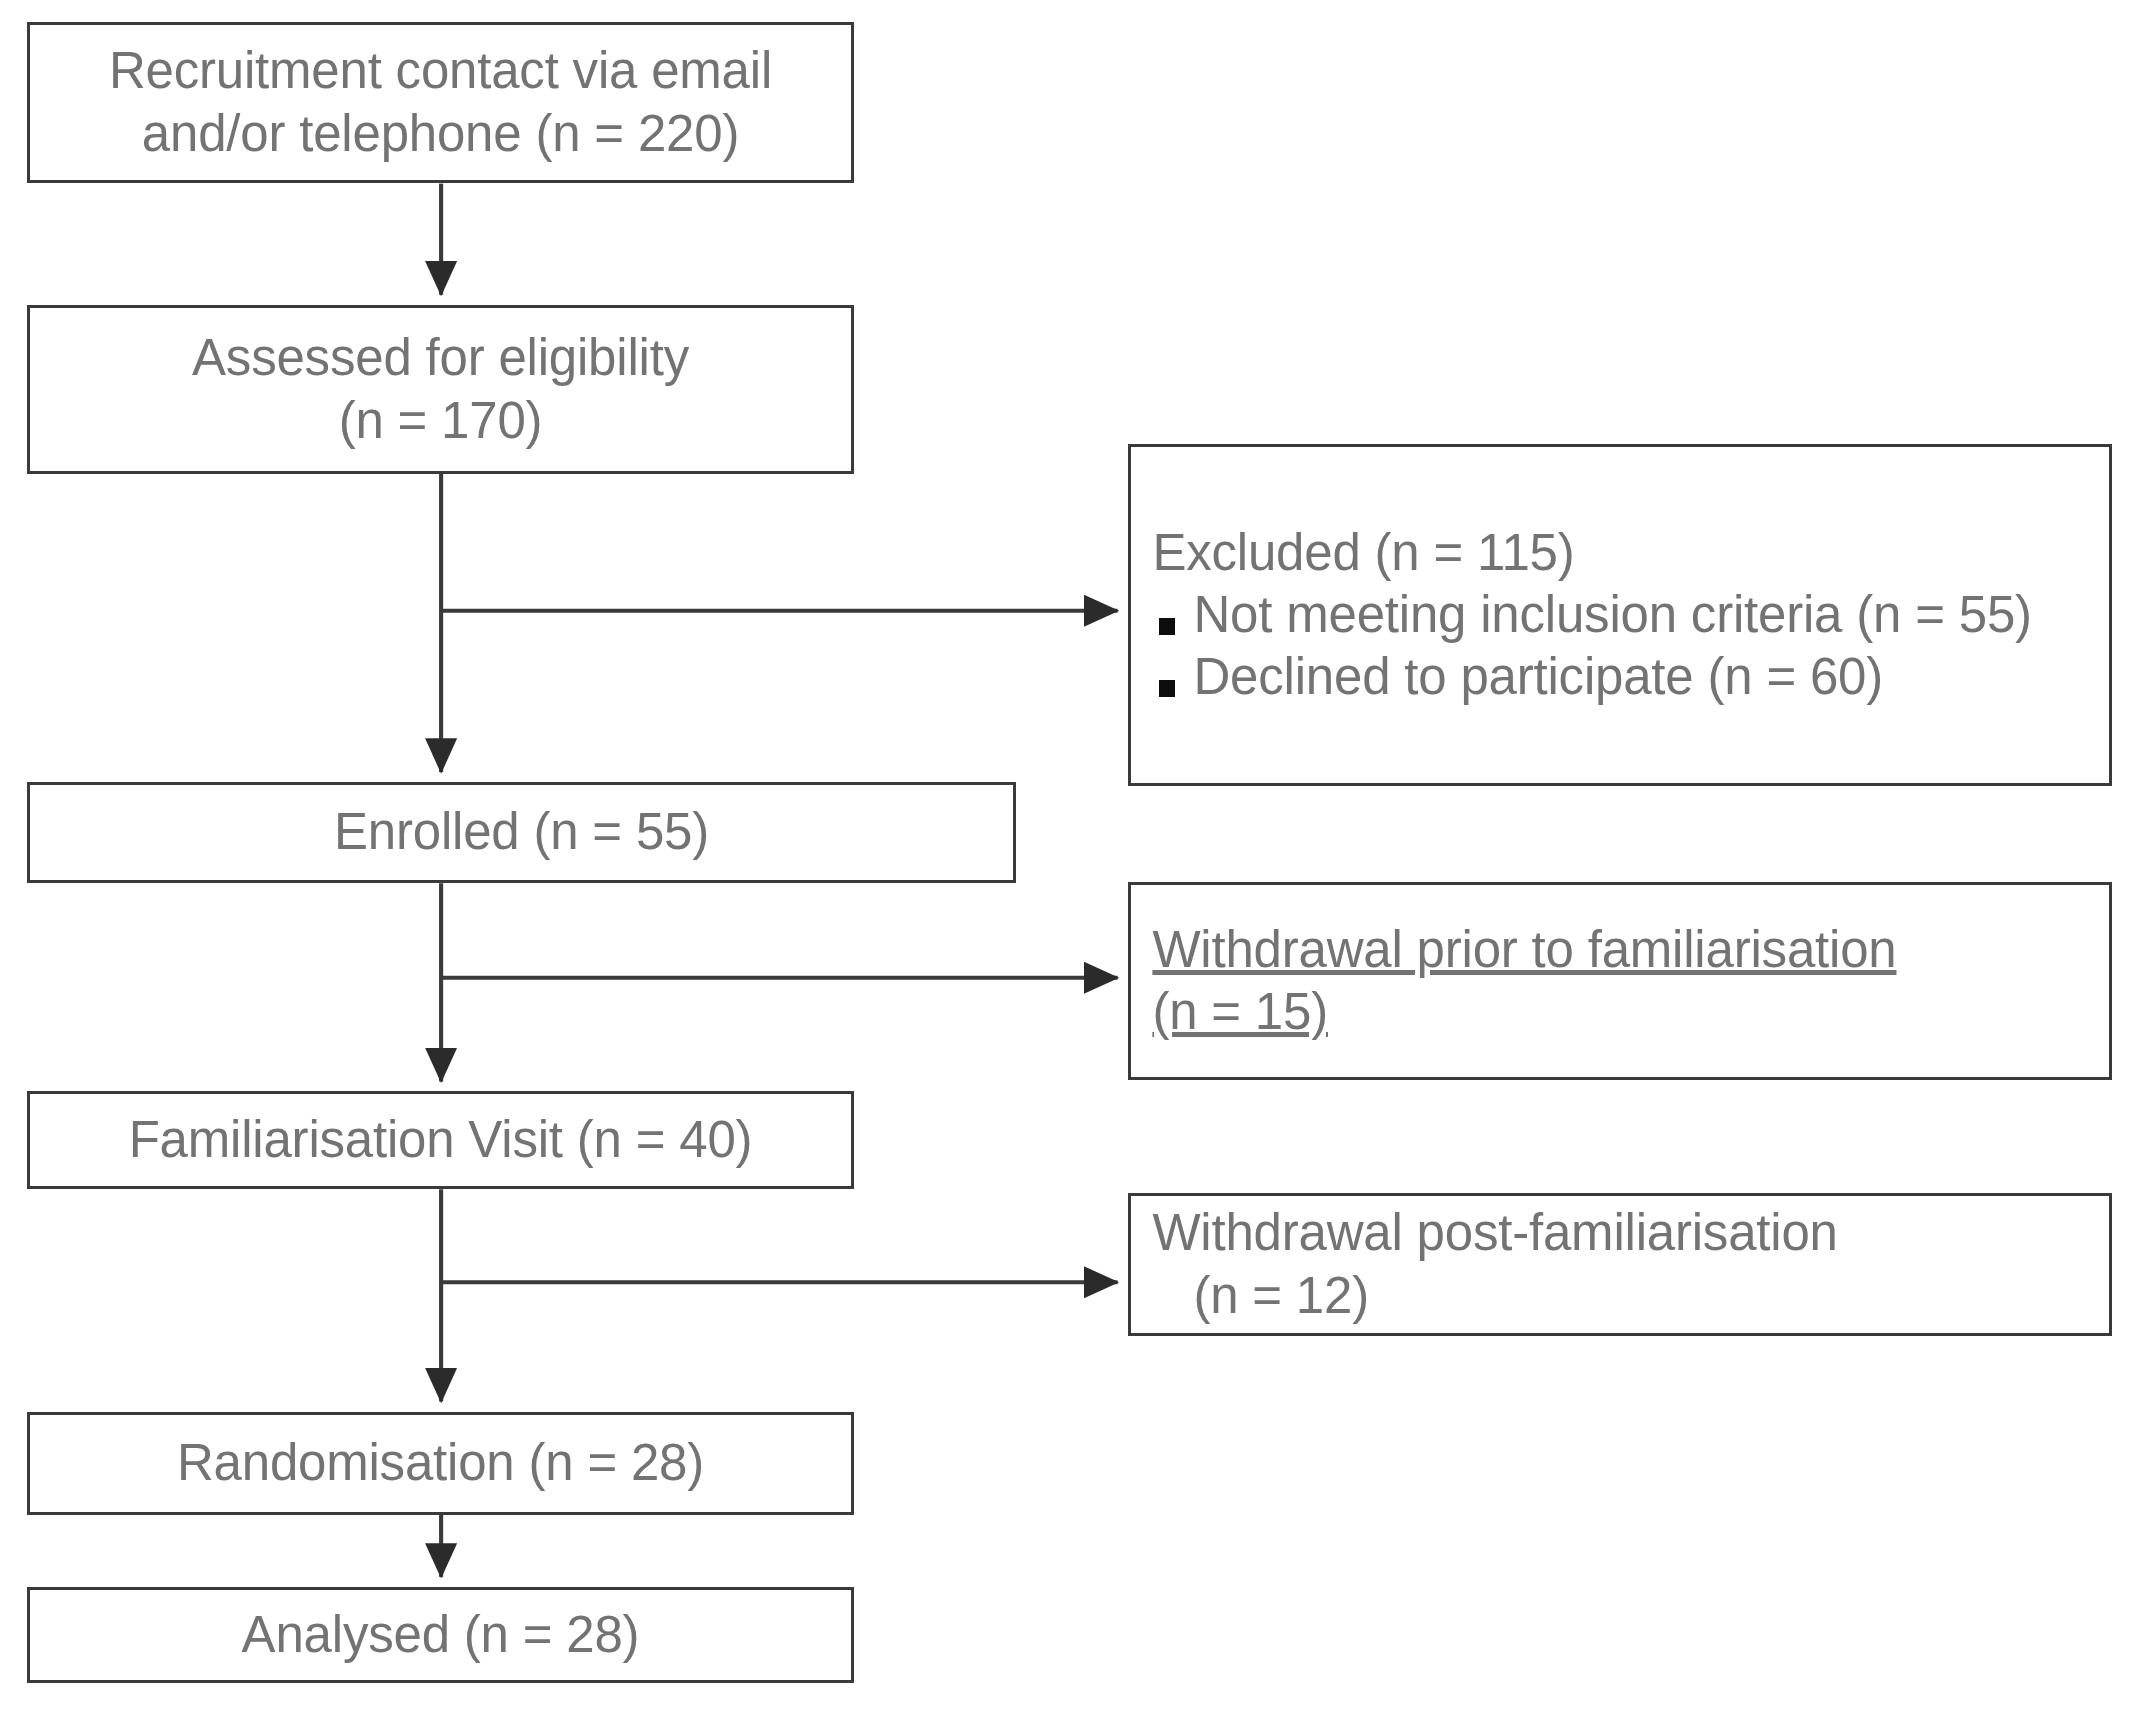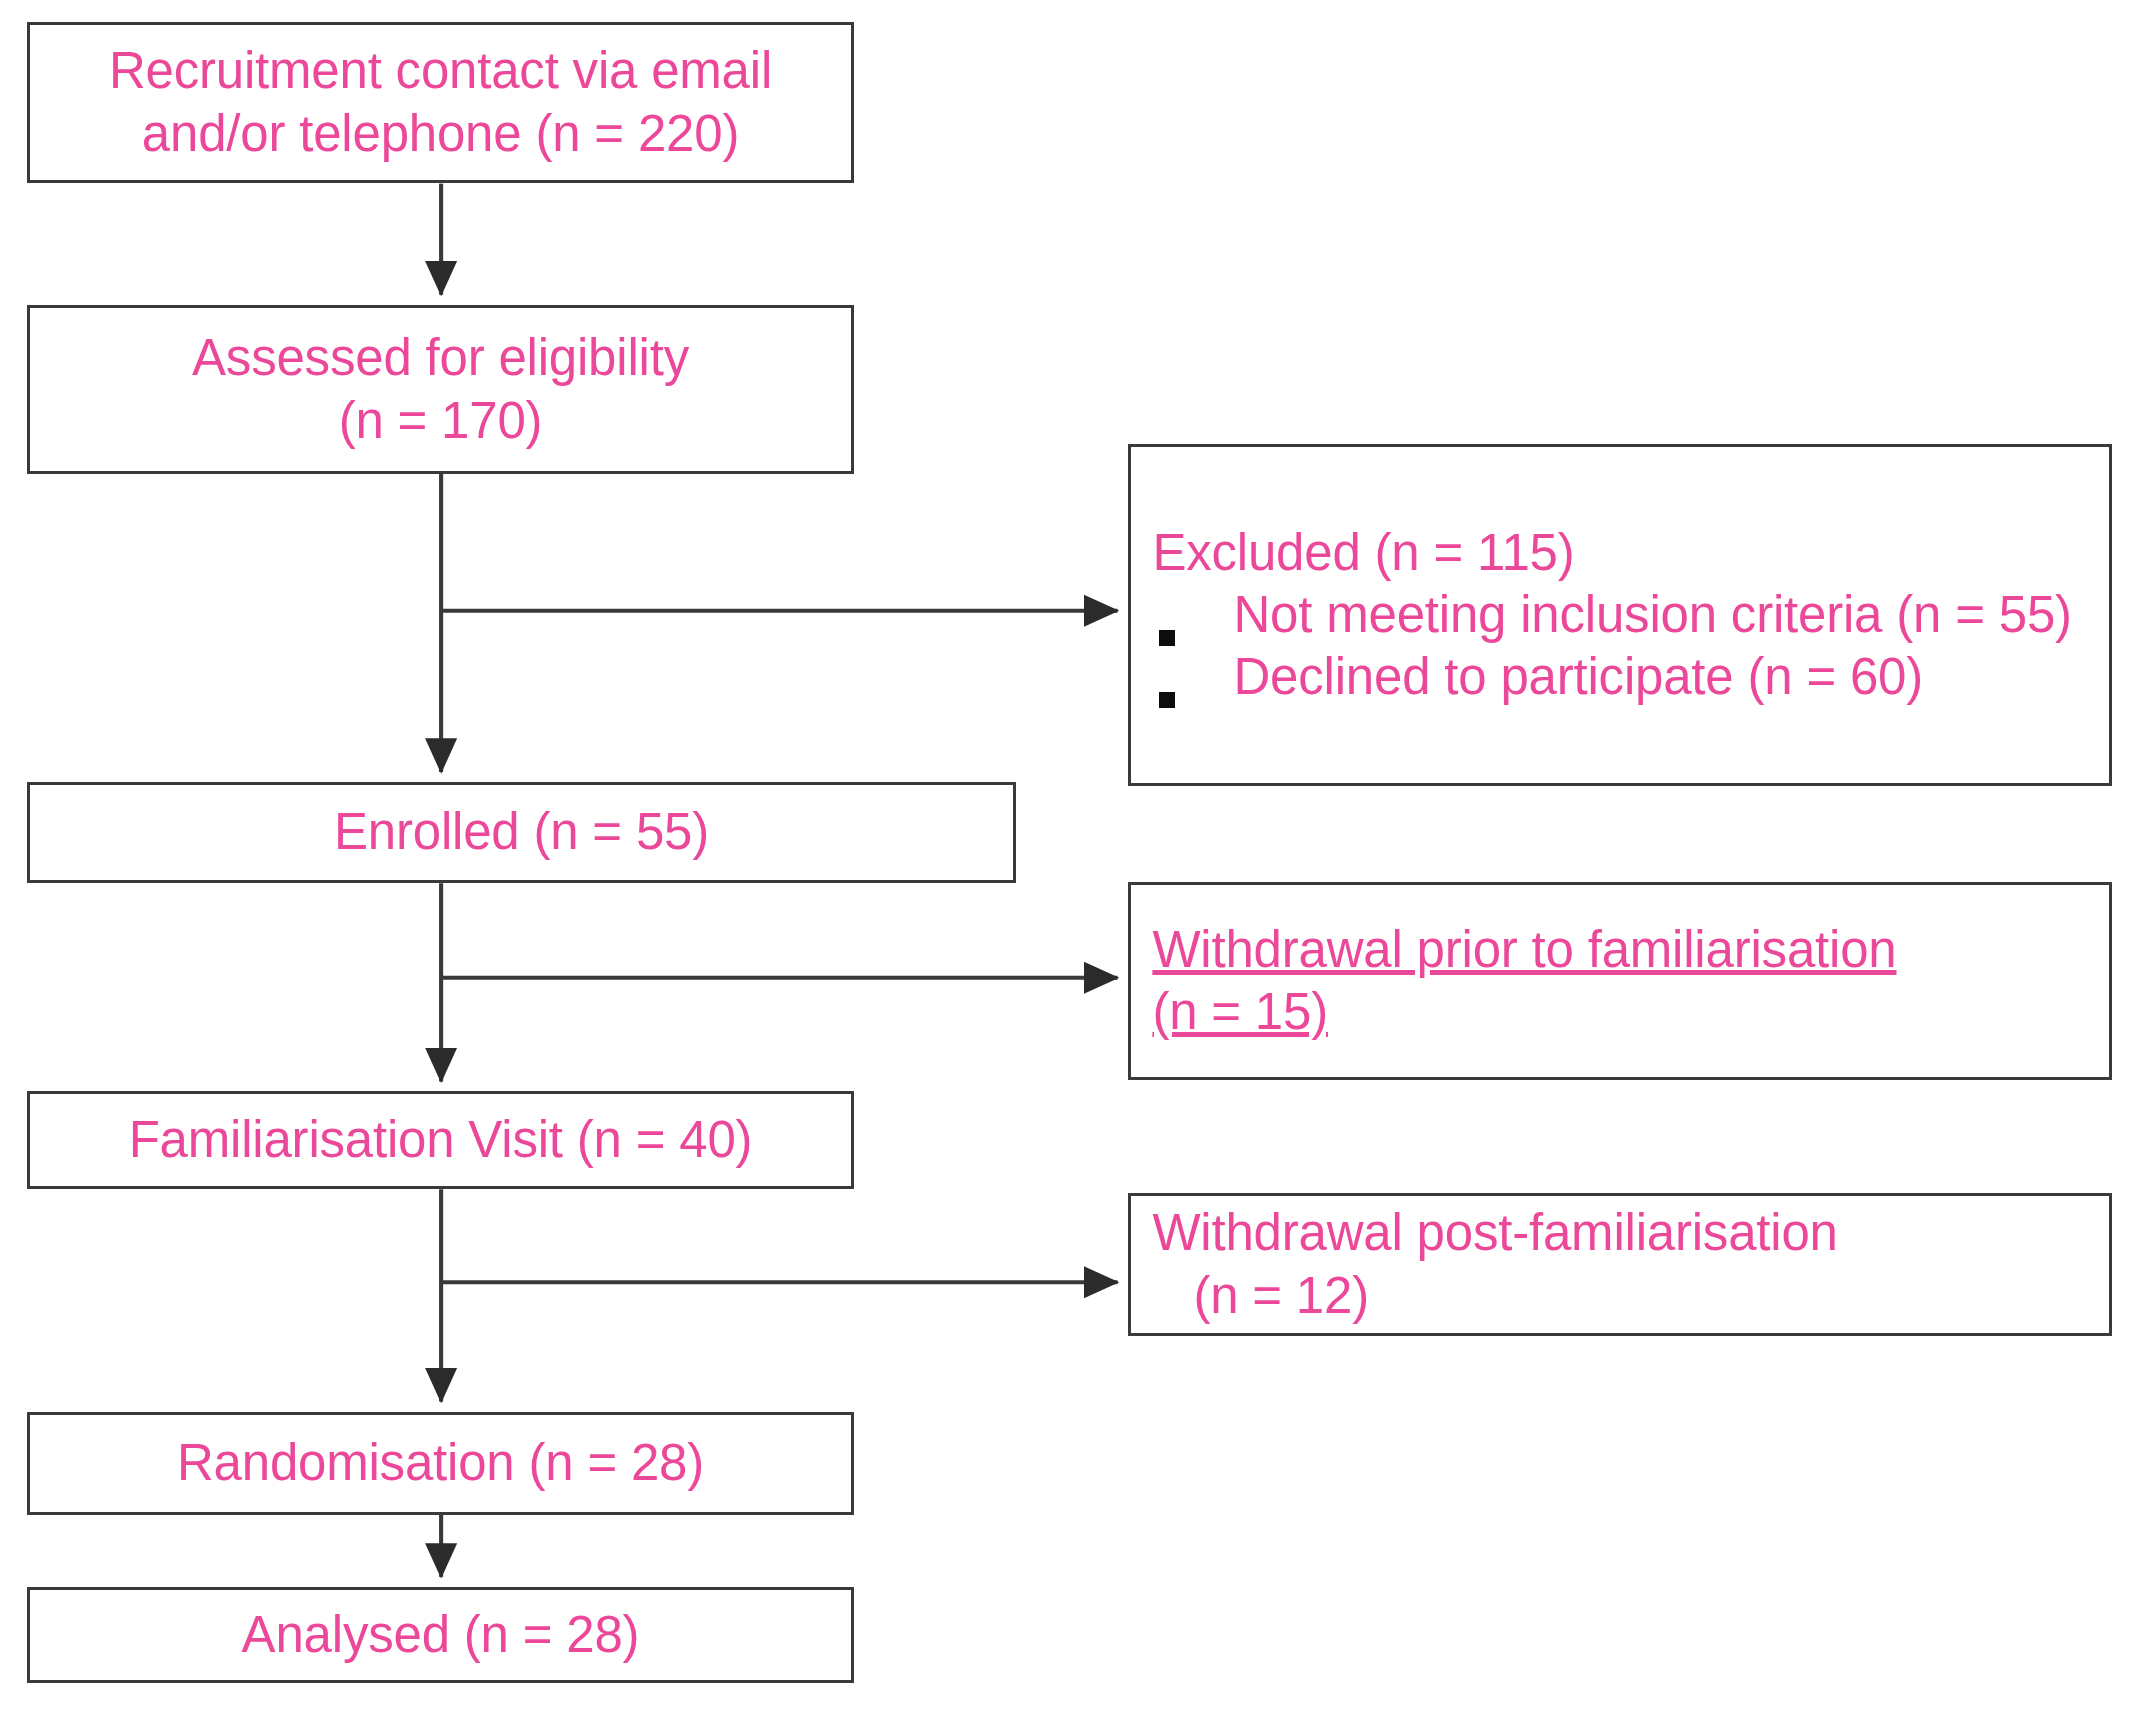--- a/index.html
+++ b/index.html
@@ -16,42 +16,41 @@
     overflow: hidden;
   }
   .node {
     position: absolute;
     box-sizing: border-box;
     border: 3.3px solid #3a3a3a;
     background: #ffffff;
     display: flex;
     flex-direction: column;
     justify-content: center;
-    color: #ec4899;
+    color: #737373;
     font-size: 51px;
     line-height: 1.22;
     letter-spacing: -0.2px;
   }
   .node.center {
     align-items: center;
     text-align: center;
   }
   .node.left {
     align-items: flex-start;
     text-align: left;
     padding: 0 21.4px;
   }
   .node .line {
     white-space: nowrap;
   }
   .bullet-row {
     display: flex;
-    align-items: flex-end;
+    align-items: center;
     white-space: nowrap;
-    gap: 40px;
   }
   .bullet-mark {
     display: inline-block;
     width: 16.5px;
     height: 16.5px;
     background: #0d0d0d;
     margin: 23px 18px 0 6.6px;
     flex: 0 0 auto;
   }
   .bullet-text {

